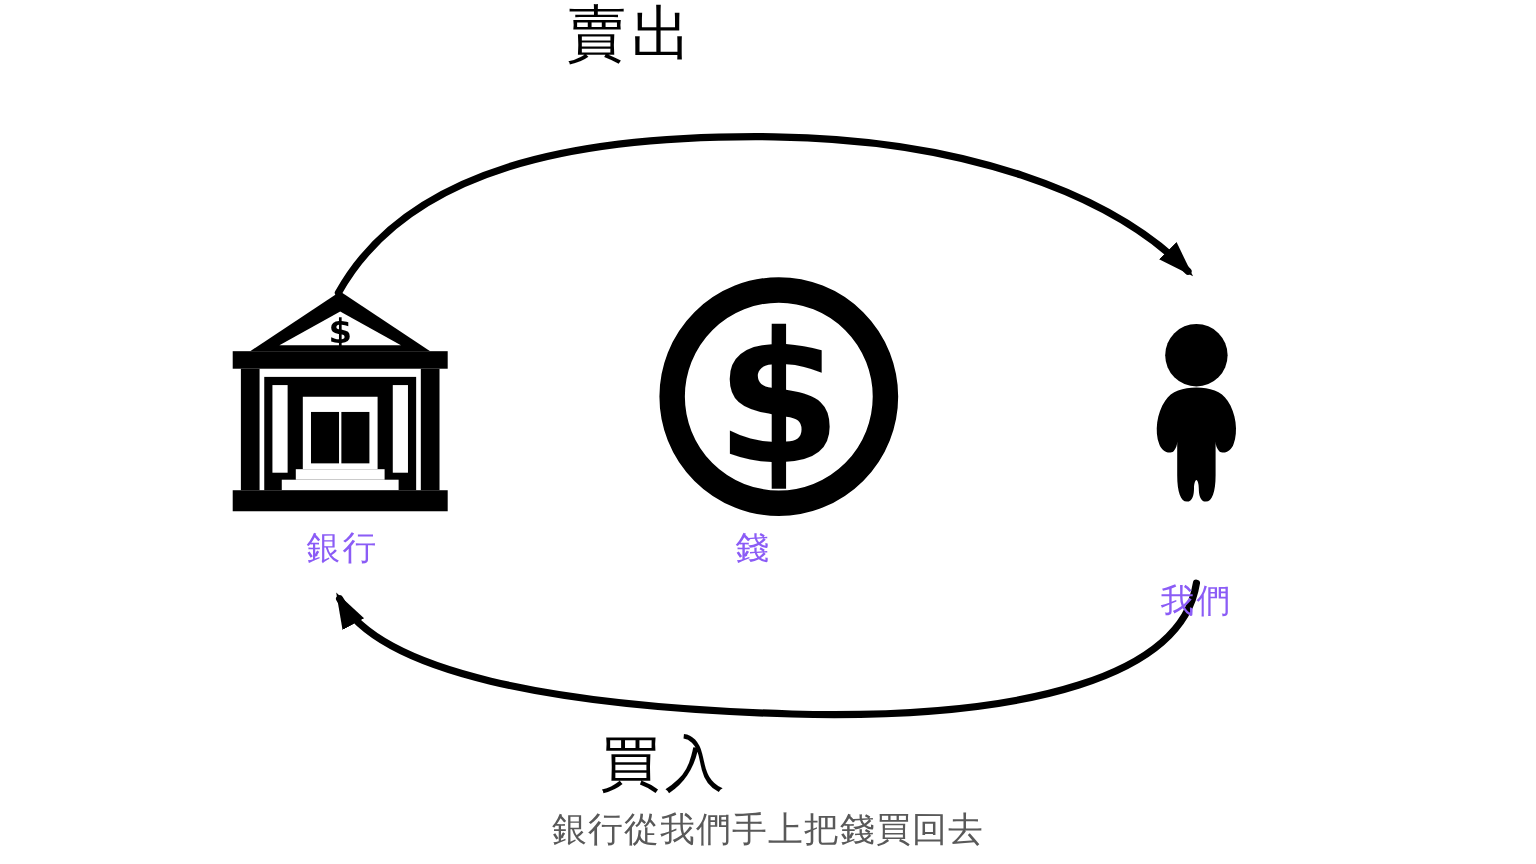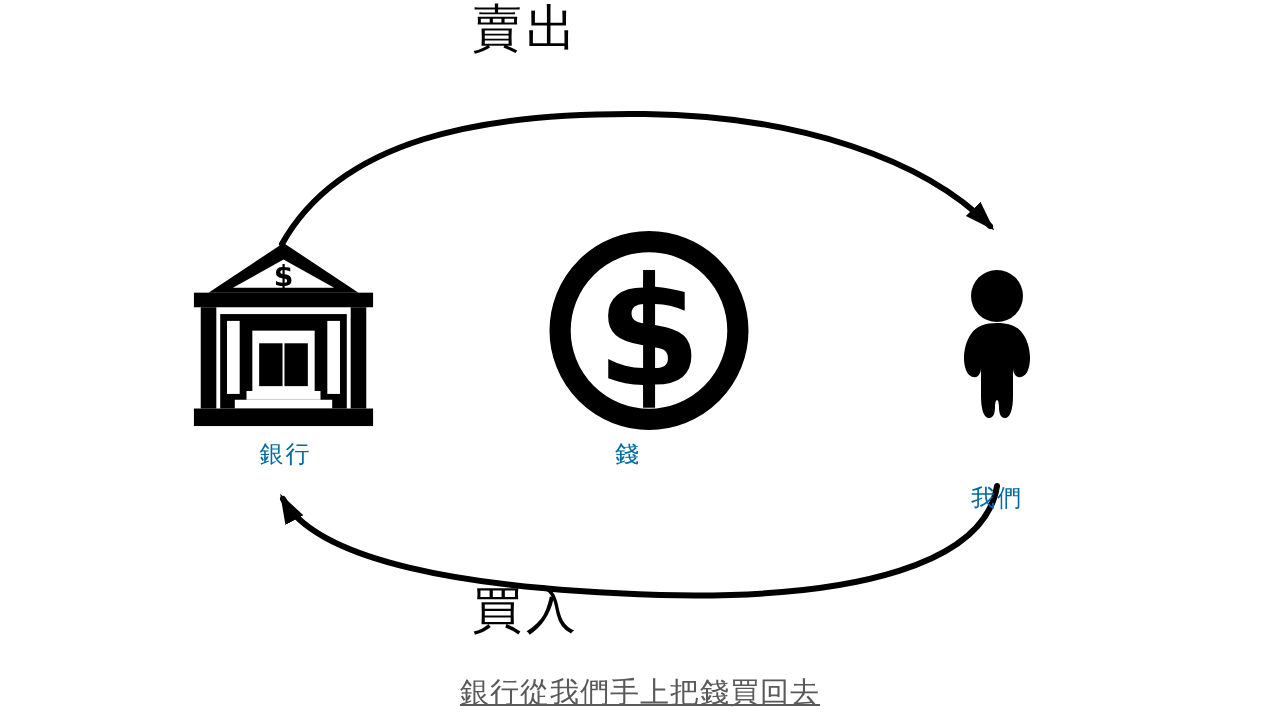--- a/index.html
+++ b/index.html
@@ -42,33 +42,33 @@
     text-align: center;
     font-size: 29px;
     letter-spacing: 1px;
     line-height: 1.15;
     color: #595959;
     z-index: 2;
     white-space: nowrap;
   }
   .title-top    { top: 0px; }
   .subtitle-top { top: 66px; }
-  .title-bottom    { top: 582px; }
-  .subtitle-bottom { top: 676px; text-decoration: underline; }
+  .title-bottom    { top: 608px; padding-left: 28px; }
+  .subtitle-bottom { top: 676px; }
 
   .node-icon {
     position: absolute;
     z-index: 2;
   }
   .node-label {
     position: absolute;
     text-align: center;
-    font-size: 24px;
+    font-size: 28px;
     letter-spacing: 2px;
-    color: #0369a1;
+    color: #8b5cf6;
     z-index: 3;
     white-space: nowrap;
   }
   .bank-icon   { left: 191px; top: 242px; }
   .money-icon  { left: 548px; top: 228px; }
   .person-icon { left: 952px; top: 266px; }
 
   .bank-label   { left: 193px; width: 185px; top: 438px; }
   .money-label  { left: 548px; width: 160px; top: 438px; }
   .people-label { left: 917px; width: 160px; top: 438px; margin-top: 44px; }

